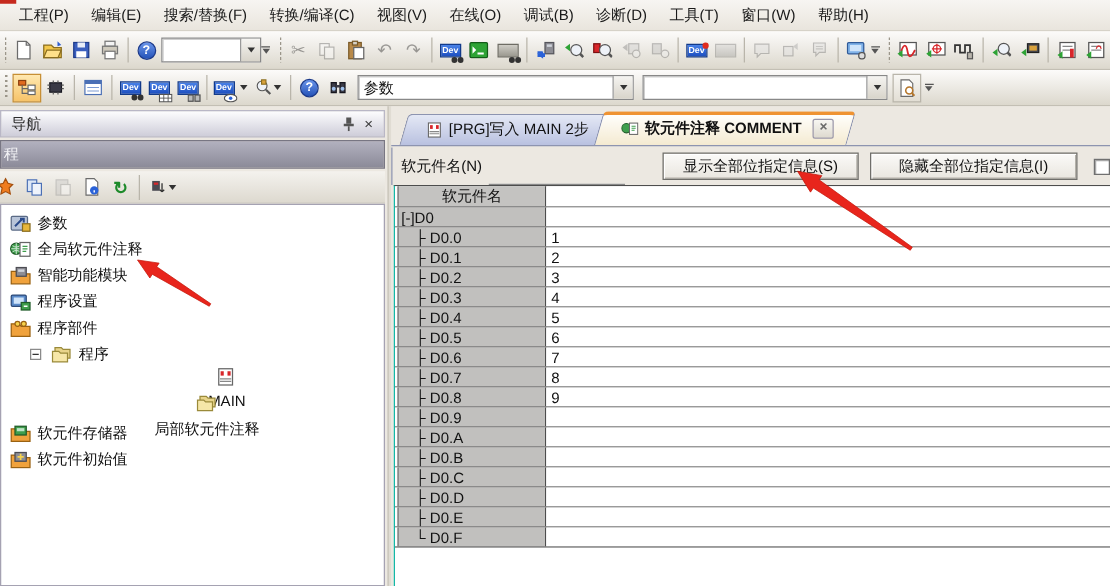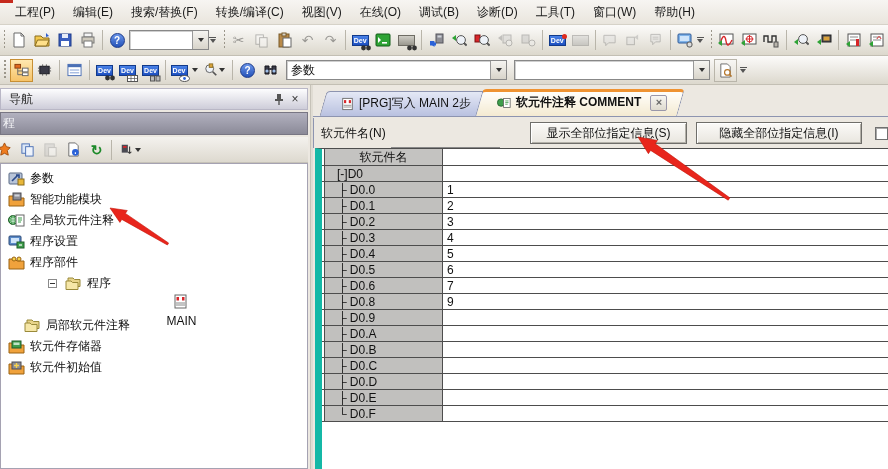--- a/index.html
+++ b/index.html
@@ -52,22 +52,22 @@
   .winbtn { width:16px; height:15px; display:flex; align-items:center; justify-content:center; color:#3a3a3a; font-size:12px; line-height:12px; }
   .nav-viewbar { position:absolute; left:0; top:27px; right:2px; height:23px;
     background:linear-gradient(#b2b1bf,#8b8a98); border:1px solid #787683;
     color:#f2f2f5; display:flex; align-items:center; padding-left:2px; }
   .nav-tools { position:absolute; left:0; top:52px; right:2px; height:26px;
     display:flex; align-items:center; background:linear-gradient(#f4f2ee,#ddd9cf); border-bottom:1px solid #c6c2b8; }
   .nav-tree { position:absolute; left:0; top:78px; right:2px; bottom:0; background:#fff;
     border:1px solid #a5a2b2; padding-top:4px; overflow:hidden; }
   .titem { height:21px; display:flex; align-items:center; gap:5px; white-space:nowrap; }
   .titem.lv0 { padding-left:7px; }
-  .titem.lv1 { padding-left:23px;margin-left:24px; }
-  .titem.lv1x { padding-left:23px; }
+  .titem.lv1 { padding-left:23px; }
+  .titem.lv1x { padding-left:23px;flex-direction:column; }
   .titem.lv2 { padding-left:55px;flex-direction:column; }
   .ticon { width:17px; height:15px; flex:none; position:relative; }
   .expander { width:9px; height:9px; border:1px solid #8a8a8a; background:#fff; position:relative; flex:none; margin-right:3px; }
   .expander::after { content:""; position:absolute; left:1px; right:1px; top:3px; height:1px; background:#333; }
 
   
   #docarea { position:absolute; left:313px; top:85px; right:0; bottom:0; background:#ece8e1; }
   #tabbar { position:absolute; left:0; top:0; right:0; height:32px; display:flex; align-items:flex-end; padding-left:10px; border-bottom:1px solid #8d94b0; }
   .tab { position:relative; height:25px; display:flex; align-items:center; gap:5px; padding:0 14px 0 18px; margin-right:-6px; }
   .tab .tab-bg { position:absolute; inset:0; transform:skewX(-16deg); border:1px solid #8d94b0; border-bottom:none; border-radius:4px 4px 0 0; }
@@ -80,26 +80,26 @@
 
   #editor-strip { position:absolute; left:0; top:33px; right:0; height:30px; display:flex; align-items:center; background:#ece8e1; border-left:1px solid #8d94b0; }
   #device-combo { width:113px; margin-left:5px;margin-top:48px; }
   .push-btn { height:22px; background:linear-gradient(#fbfaf8,#e9e6df); border:1px solid #6f6e6a;
     box-shadow:inset 1px 1px 0 #fff, inset -1px -1px 0 #b3b0a8; display:flex; align-items:center; justify-content:center; padding:0 10px; white-space:nowrap; }
   #show-bits-btn { width:161px; margin-left:30px; }
   #hide-bits-btn { width:171px; margin-left:9px; }
   #strip-checkbox { width:13px; height:13px; background:#fff; border:1px solid #707070;
     box-shadow:inset 1px 1px 0 #a8a8a8; margin-left:13px; flex:none; }
 
-  #ctable { position:absolute; left:2px; top:63px; right:0; bottom:0; border-top:1px solid #4d4d4d; border-left:7px solid #14b8a6; background:#fff; }
+  #ctable { position:absolute; left:2px; top:63px; right:0; bottom:0; border-top:1px solid #4d4d4d; border-left:1px solid #14b8a6; background:#fff; }
   .trow { display:flex; height:16px; border-bottom:1px solid #4d4d4d; }
   .trow.hd { height:17px; }
   .tgut { width:3px; background:#fff; border-right:1px solid #4d4d4d; flex:none; }
   .tname { width:118px; background:#c1c0be; border-right:1px solid #4d4d4d; flex:none;
-    display:flex; align-items:center; padding-left:12px; overflow:hidden; white-space:nowrap; }
+    display:flex; align-items:center; padding-left:2px; overflow:hidden; white-space:nowrap; }
   .trow.hd .tname { justify-content:center; padding-left:0; background:#c4c3c1; }
   .trow .bitpad { padding-left:13px; }
   .tcomment { flex:1; background:#fff; display:flex; align-items:center; padding-left:4px; overflow:hidden; }
 
   
   #arrows { position:absolute; inset:0; width:888px; height:469px; pointer-events:none; z-index:60; }
 
   svg.i { display:block; }
 </style>
 </head>
@@ -519,37 +519,37 @@
             <rect x="1" y="2" width="13" height="11" rx="1" fill="#b8c4d8" stroke="#5a6a85"></rect>
             <path d="M4 10l6-6M8 4h3v3" stroke="#2a4a8a" stroke-width="1.6" fill="none"></path>
             <rect x="10" y="8" width="6" height="6" fill="#e8b73a" stroke="#8a6d1f"></rect>
           </svg>
       </span>
       <span>参数</span>
     </div>
     <div class="titem lv0">
       <span class="ticon">
         <svg class="i" width="17" height="15" viewBox="0 0 17 15">
-            <path d="M1 4h6l2 2h7v8H1z" fill="#f0a23c" stroke="#9a6212"></path>
-            <rect x="5" y="1" width="8" height="7" fill="#8d8d94" stroke="#4c4c52"></rect>
-            <rect x="6.5" y="2.5" width="5" height="2" fill="#cfd3da"></rect>
-          </svg>
-      </span>
-      <span>智能功能模块</span>
-    </div>
-    <div class="titem lv0">
-      <span class="ticon">
-        <svg class="i" width="17" height="15" viewBox="0 0 17 15">
             <circle cx="5" cy="7" r="4.5" fill="#3f9e4c" stroke="#1f5c28"></circle>
             <path d="M1 7h8M5 2.5v9M2 4.5c2 1.5 4 1.5 6 0M2 9.5c2-1.5 4-1.5 6 0" stroke="#cfe8d4" stroke-width=".8" fill="none"></path>
             <rect x="8" y="2" width="8" height="11" fill="#fff" stroke="#666"></rect>
             <path d="M10 5h4M10 7h4M10 9h3" stroke="#3f9e4c"></path>
           </svg>
       </span>
       <span>全局软元件注释</span>
+    </div>
+    <div class="titem lv0">
+      <span class="ticon">
+        <svg class="i" width="17" height="15" viewBox="0 0 17 15">
+            <path d="M1 4h6l2 2h7v8H1z" fill="#f0a23c" stroke="#9a6212"></path>
+            <rect x="5" y="1" width="8" height="7" fill="#8d8d94" stroke="#4c4c52"></rect>
+            <rect x="6.5" y="2.5" width="5" height="2" fill="#cfd3da"></rect>
+          </svg>
+      </span>
+      <span>智能功能模块</span>
     </div>
     <div class="titem lv0">
       <span class="ticon">
         <svg class="i" width="17" height="15" viewBox="0 0 17 15">
             <rect x="1" y="2" width="12" height="9" rx="1" fill="#5a8ac8" stroke="#2d4a78"></rect>
             <rect x="3" y="4" width="8" height="5" fill="#cfe4fa"></rect>
             <rect x="9" y="8" width="7" height="6" fill="#3f9e4c" stroke="#1f5c28"></rect>
             <path d="M11 11h3" stroke="#fff" stroke-width="1.2"></path>
           </svg>
       </span>
@@ -707,20 +707,25 @@
         <span class="tname bitpad">├ D0.5</span>
         <span class="tcomment">6</span>
     </div>
     <div class="trow">
       <span class="tgut"></span>
         <span class="tname bitpad">├ D0.6</span>
         <span class="tcomment">7</span>
     </div>
     <div class="trow">
       <span class="tgut"></span>
+        <span class="tname bitpad">├ D0.7</span>
+        <span class="tcomment">8</span>
+    </div>
+    <div class="trow">
+      <span class="tgut"></span>
         <span class="tname bitpad">├ D0.8</span>
         <span class="tcomment">9</span>
     </div>
     <div class="trow">
       <span class="tgut"></span>
         <span class="tname bitpad">├ D0.9</span>
         <span class="tcomment"></span>
     </div>
     <div class="trow">
       <span class="tgut"></span>

